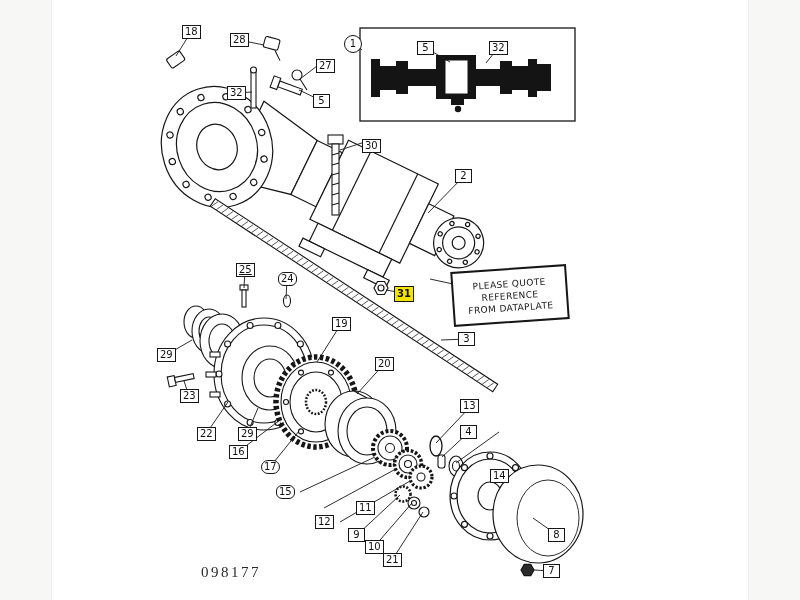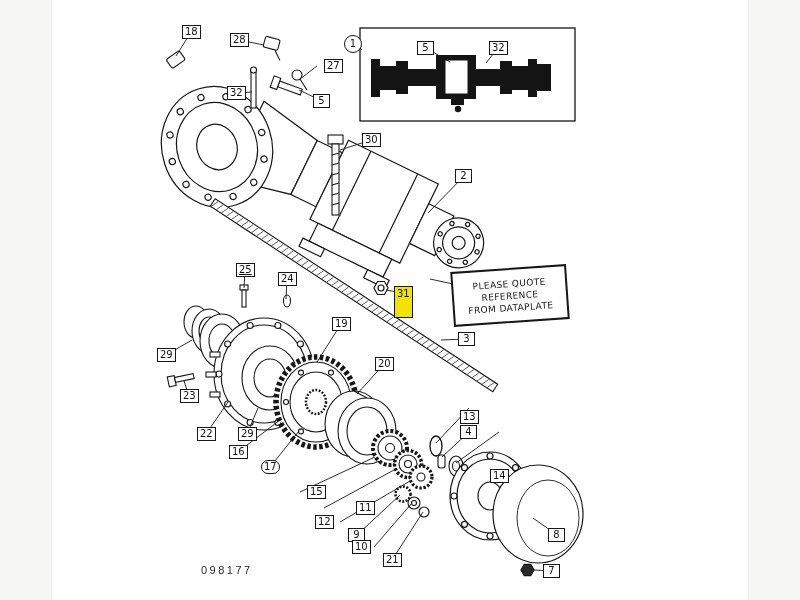--- a/index.html
+++ b/index.html
@@ -5,26 +5,26 @@
   *{margin:0;padding:0;box-sizing:border-box}
   html,body{width:800px;height:600px}
   body{background:#ffffff;font-family:"DejaVu Sans",sans-serif;position:relative;overflow:hidden}
   #stage{position:absolute;inset:0;background:#ffffff}
   .margin-band{position:absolute;top:0;bottom:0;width:52px;background:#f7f7f6;border-right:1px solid #ececea;z-index:0}
   .margin-band.right{right:0;border-right:none;border-left:1px solid #ececea}
   #diagram-svg{position:absolute;left:0;top:0;z-index:1}
   .callout{position:absolute;min-width:17px;height:14px;padding:0 2px;border:1px solid #161616;
            background:#fff;font-size:10px;line-height:12px;text-align:center;color:#111;z-index:3}
   .callout.circle{min-width:18px;width:18px;height:18px;border-radius:50%;line-height:16px}
-  .callout.highlight{border-width:1.5px;font-weight:normal;height:32px;line-height:13px}
+  .callout.highlight{border-width:1.5px;font-weight:bold;height:16px;line-height:13px}
   #note-box{position:absolute;left:452px;top:268px;width:116px;height:55px;border:2px solid #161616;
             background:#fff;transform:rotate(-4deg);display:flex;flex-direction:column;justify-content:center;z-index:2}
   #note-box .note-line{font-size:9px;letter-spacing:.4px;text-align:center;color:#161616;line-height:12px}
-  #figure-code{position:absolute;left:201px;top:564px;font-family:Liberation Sans, sans-serif;
-               font-size:11px;letter-spacing:2.5px;color:#2a2a2a;z-index:2}
+  #figure-code{position:absolute;left:201px;top:564px;font-family:Liberation Serif, serif;
+               font-size:15px;letter-spacing:2.5px;color:#2a2a2a;z-index:2}
 </style>
 </head>
 <body>
 
 <div id="stage">
   <div class="margin-band"></div>
   <div class="margin-band right"></div>
 
   <svg id="diagram-svg" width="800" height="600" viewBox="0 0 800 600">
 
@@ -350,48 +350,48 @@
         <line x1="374" y1="547" x2="412" y2="503" stroke="#161616" stroke-width="0.9"></line>
         <line x1="392" y1="560" x2="423" y2="512" stroke="#161616" stroke-width="0.9"></line>
         <line x1="557" y1="535" x2="533" y2="518" stroke="#161616" stroke-width="0.9"></line>
         <line x1="552" y1="571" x2="534" y2="570" stroke="#161616" stroke-width="0.9"></line>
       </g>
   </svg>
 
   <div id="callout-layer">
       <div class="callout" style="left: 182px; top: 25px; text-align: center;">18</div>
       <div class="callout" style="left: 230px; top: 33px;">28</div>
-      <div class="callout" style="left: 324px; top: 59px;">27</div>
+      <div class="callout" style="left: 316px; top: 59px;">27</div>
       <div class="callout" style="left: 227px; top: 86px;">32</div>
       <div class="callout" style="left: 313px; top: 94px;">5</div>
-      <div class="callout" style="left: 362px; top: 133px; text-align: right;">30</div>
+      <div class="callout" style="left: 362px; top: 139px; text-align: right;">30</div>
       <div class="callout circle" style="left: 344px; top: 35px;">1</div>
       <div class="callout" style="left: 417px; top: 41px;">5</div>
       <div class="callout" style="left: 489px; top: 41px;">32</div>
       <div class="callout" style="left: 455px; top: 169px;">2</div>
       <div class="callout highlight" style="left: 394px; top: 286px; background: rgb(242, 228, 0);">31</div>
       <div class="callout" style="left: 458px; top: 332px;">3</div>
       <div class="callout" style="left: 236px; top: 263px; text-decoration: underline;">25</div>
-      <div class="callout" style="left: 278px; top: 272px;">24</div>
+      <div class="callout" style="left: 278px; top: 272px; border-radius: 6px;">24</div>
       <div class="callout" style="left: 157px; top: 348px;">29</div>
       <div class="callout" style="left: 180px; top: 389px;">23</div>
       <div class="callout" style="left: 197px; top: 427px;">22</div>
       <div class="callout" style="left: 238px; top: 427px;">29</div>
       <div class="callout" style="left: 229px; top: 445px;">16</div>
       <div class="callout" style="left: 261px; top: 460px; border-radius: 7px;">17</div>
       <div class="callout" style="left: 332px; top: 317px;">19</div>
       <div class="callout" style="left: 375px; top: 357px;">20</div>
-      <div class="callout" style="left: 307px; top: 485px;">15</div>
+      <div class="callout" style="left: 276px; top: 485px; border-radius: 6px;">15</div>
       <div class="callout" style="left: 315px; top: 501px; margin-left: 41px;">11</div>
       <div class="callout" style="left: 315px; top: 515px;">12</div>
-      <div class="callout" style="left: 460px; top: 399px; margin-top: 11px;">13</div>
+      <div class="callout" style="left: 460px; top: 399px;">13</div>
       <div class="callout" style="left: 460px; top: 425px;">4</div>
       <div class="callout" style="left: 490px; top: 425px; margin-top: 44px;">14</div>
       <div class="callout" style="left: 348px; top: 528px;">9</div>
-      <div class="callout" style="left: 352px; top: 540px; text-align: center;">10</div>
+      <div class="callout" style="left: 365px; top: 540px; text-align: center;">10</div>
       <div class="callout" style="left: 383px; top: 553px;">21</div>
       <div class="callout" style="left: 548px; top: 528px;">8</div>
       <div class="callout" style="left: 543px; top: 564px;">7</div>
     </div>
 
   <div id="note-box">
     <div class="note-line">PLEASE QUOTE</div>
     <div class="note-line">REFERENCE</div>
     <div class="note-line">FROM DATAPLATE</div>
   </div>

